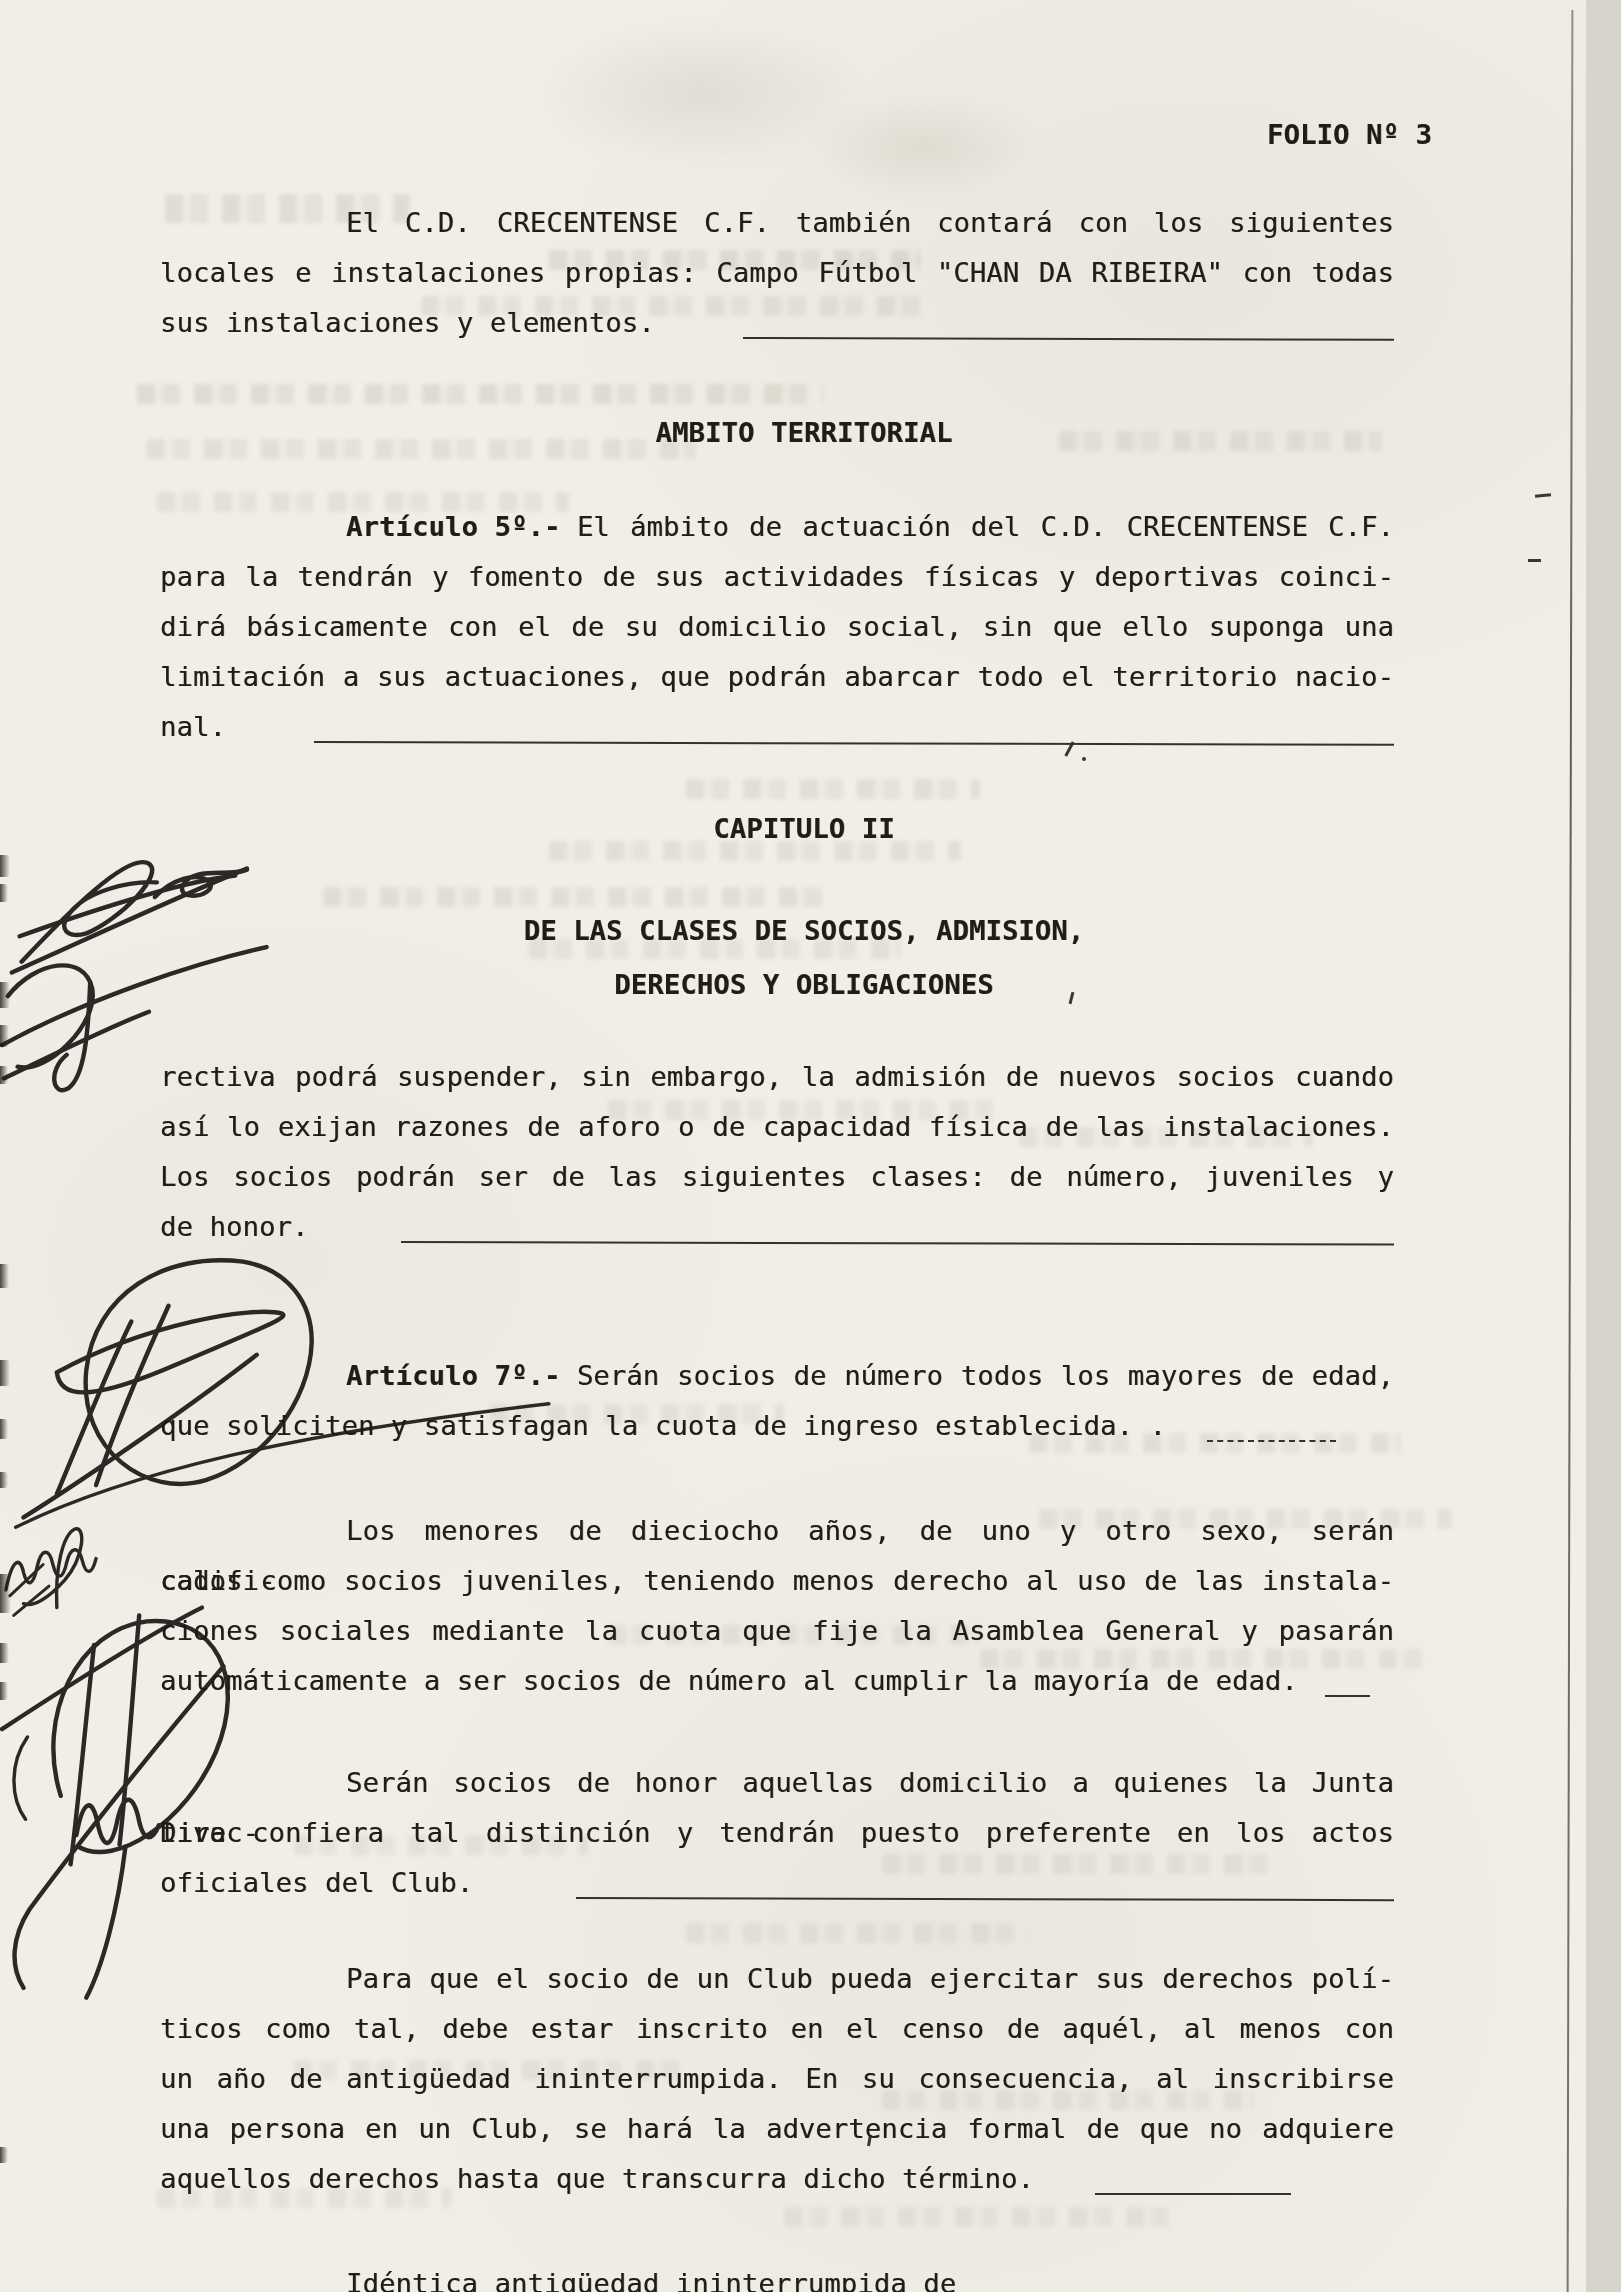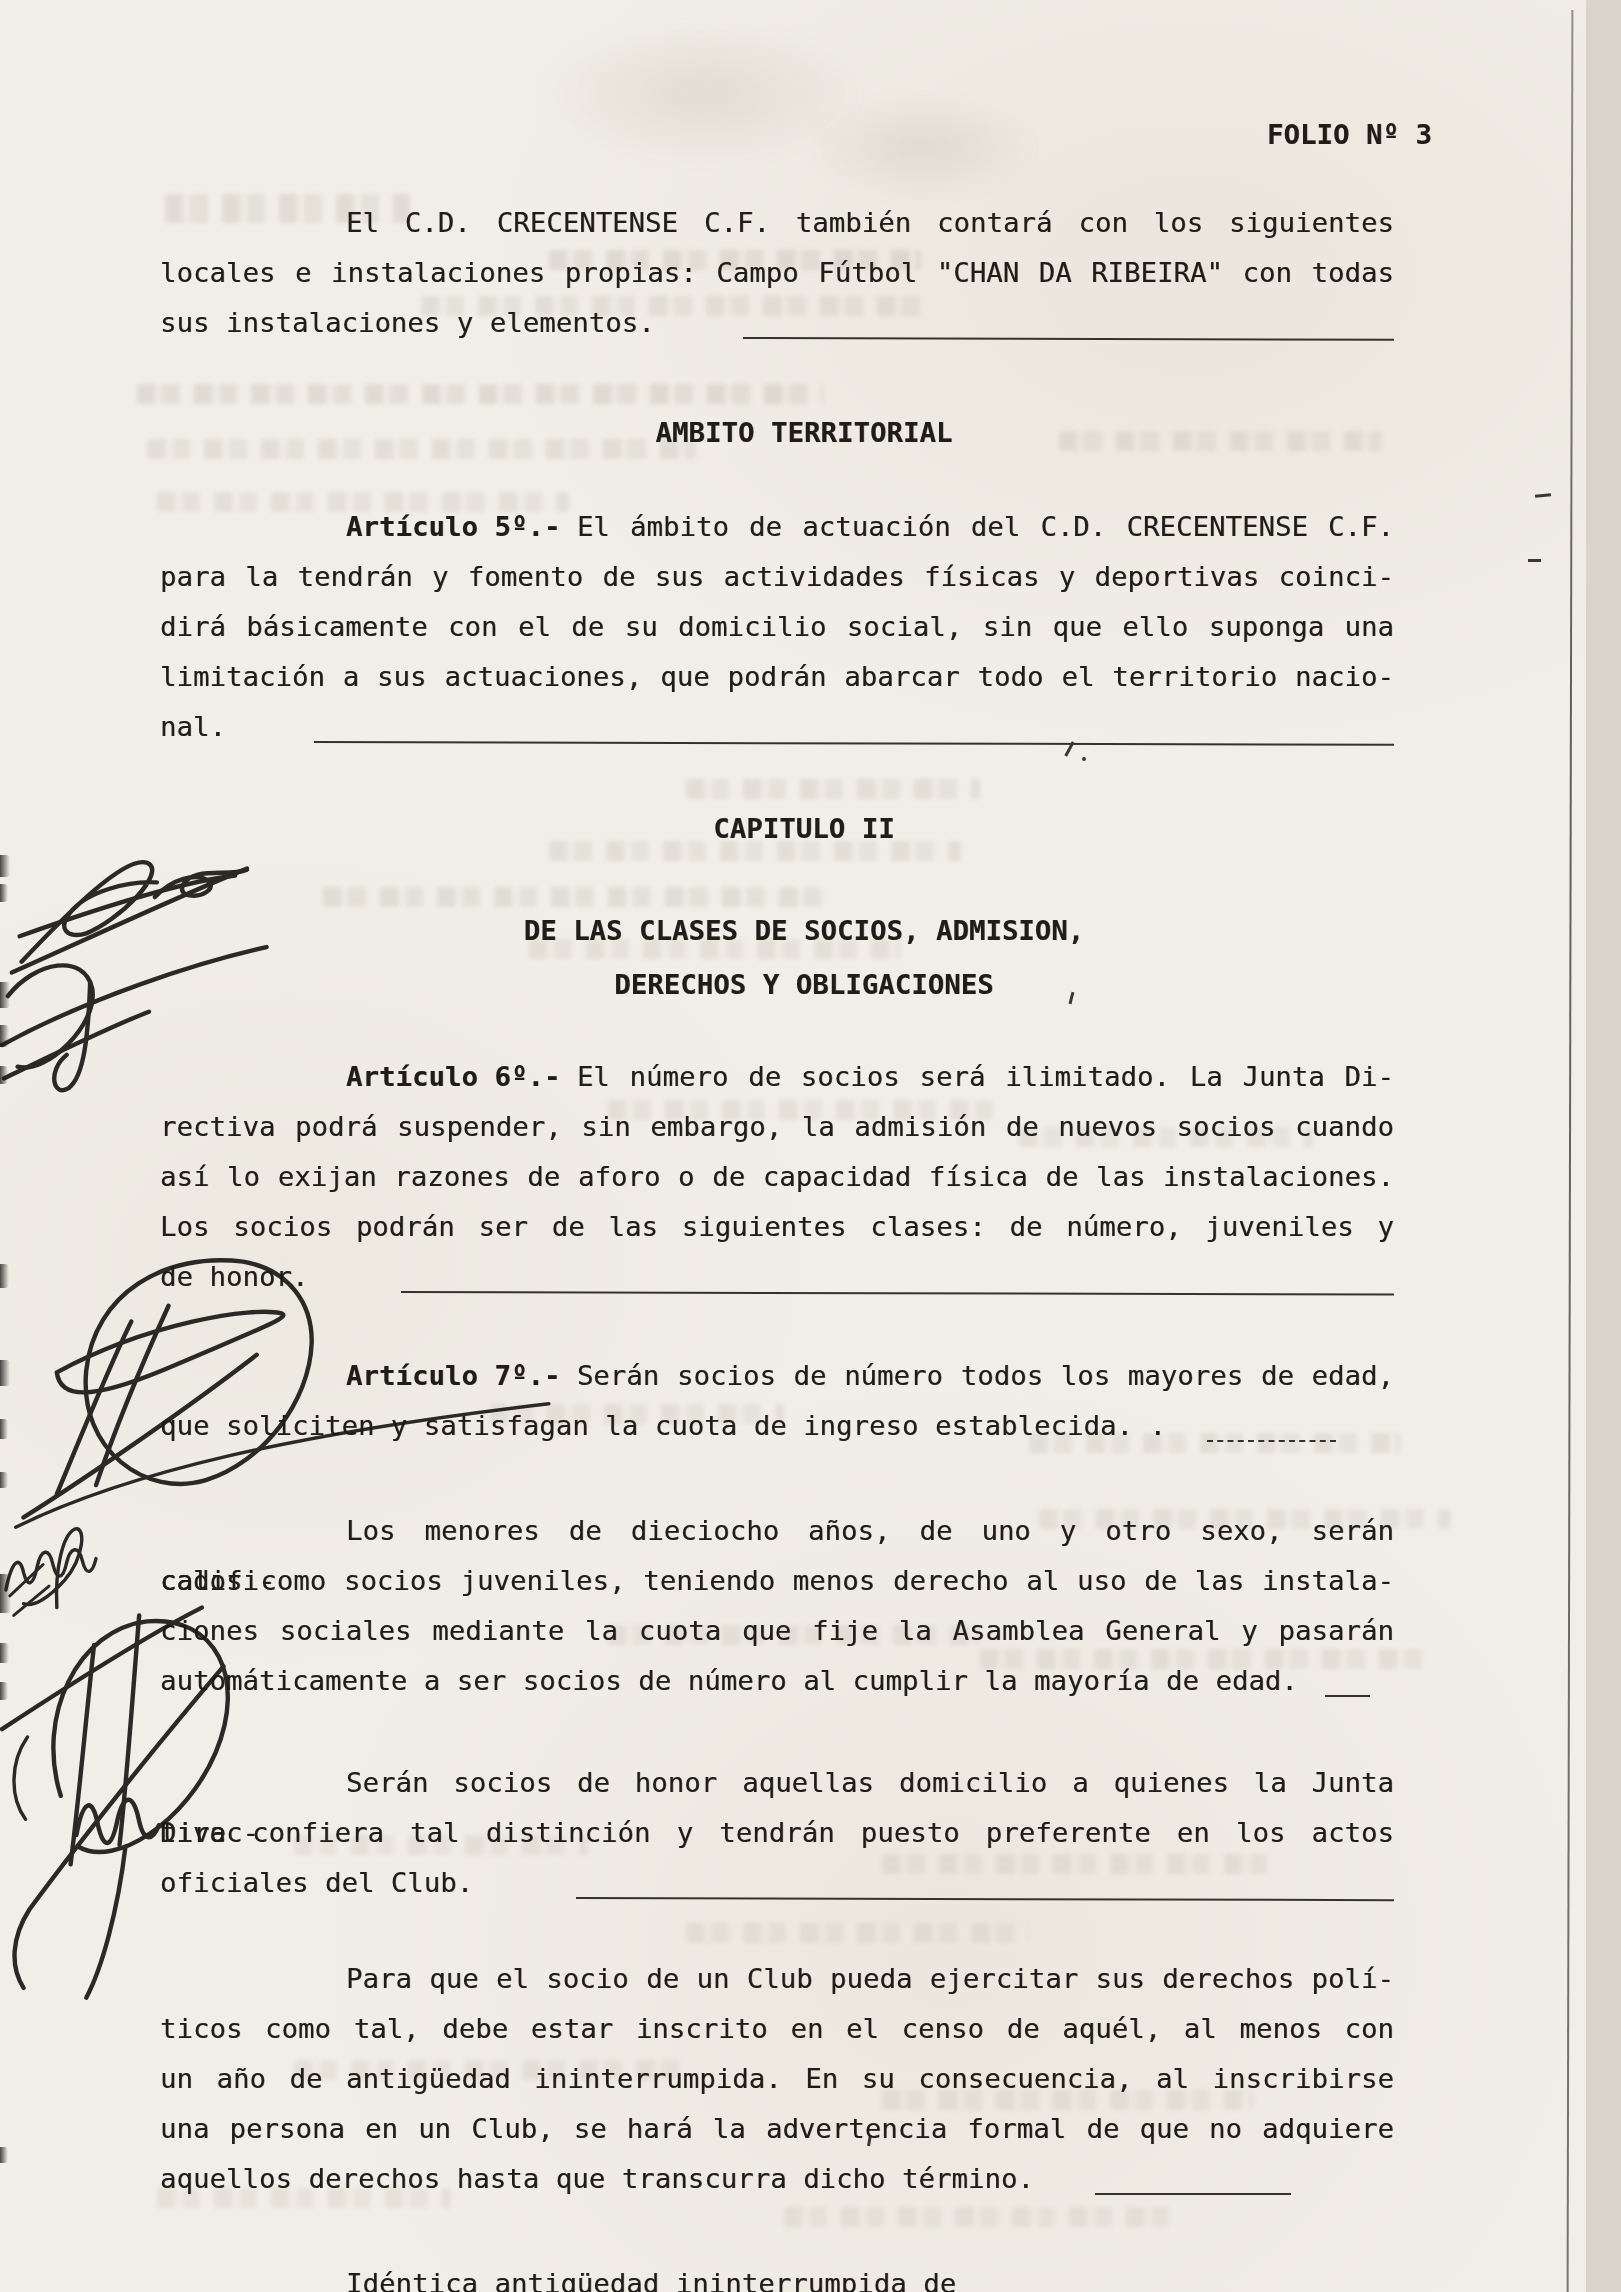--- a/index.html
+++ b/index.html
@@ -134,24 +134,20 @@
     <div class="line h">CAPITULO II</div>
   </div>
   <div class="block tw" style="top:906px;">
     <div class="line h">DE LAS CLASES DE SOCIOS, ADMISION,</div>
   </div>
   <div class="block tw" style="top:960px;">
     <div class="line h">DERECHOS Y OBLIGACIONES</div>
   </div>
 
   <div class="block tw" style="top:1052px;">
-    <div class="line flexline">
-      <span class="lead">Artículo 6º.- </span>
-      <span class="rest">El número de socios será ilimitado. La Junta Di-</span>
-    </div>
     <div class="line">rectiva podrá suspender, sin embargo, la admisión de nuevos socios cuando</div>
     <div class="line">así lo exijan razones de aforo o de capacidad física de las instalaciones.</div>
     <div class="line">Los socios podrán ser de las siguientes clases: de número, juveniles y</div>
     <div class="line end">
       <span class="t">de honor.</span>
       <span class="fill grow g2"></span>
     </div>
   </div>
 
   <div class="block tw" style="top:1351px;">

